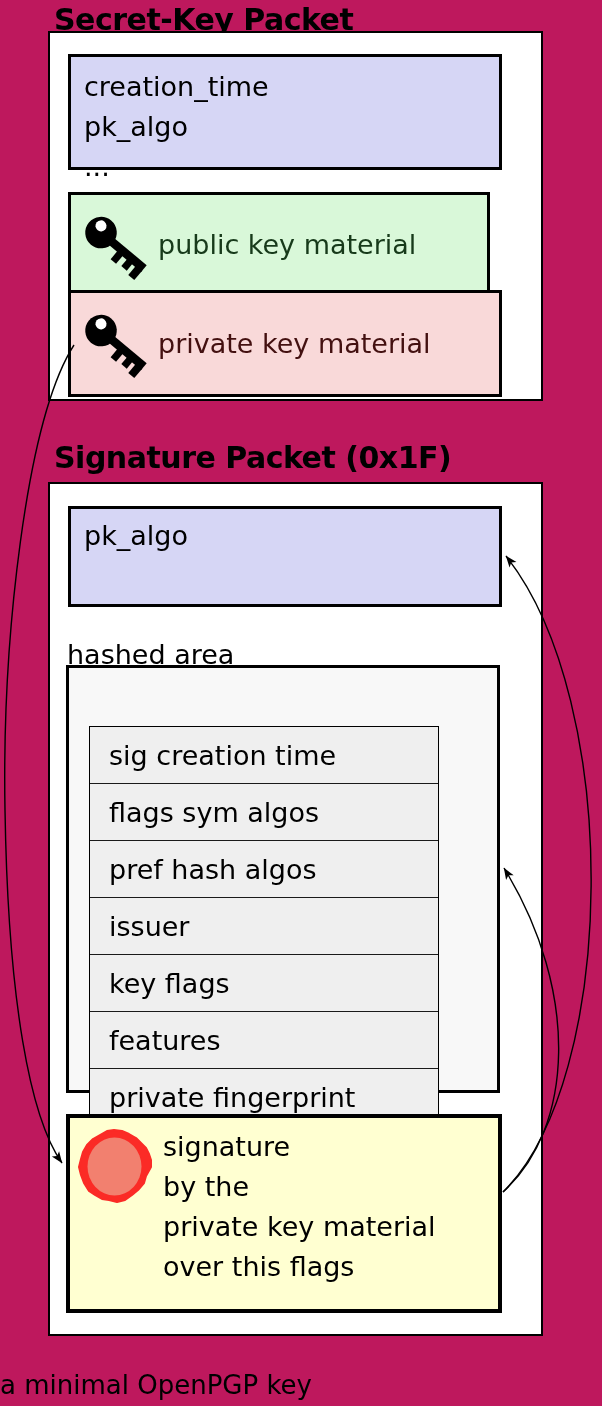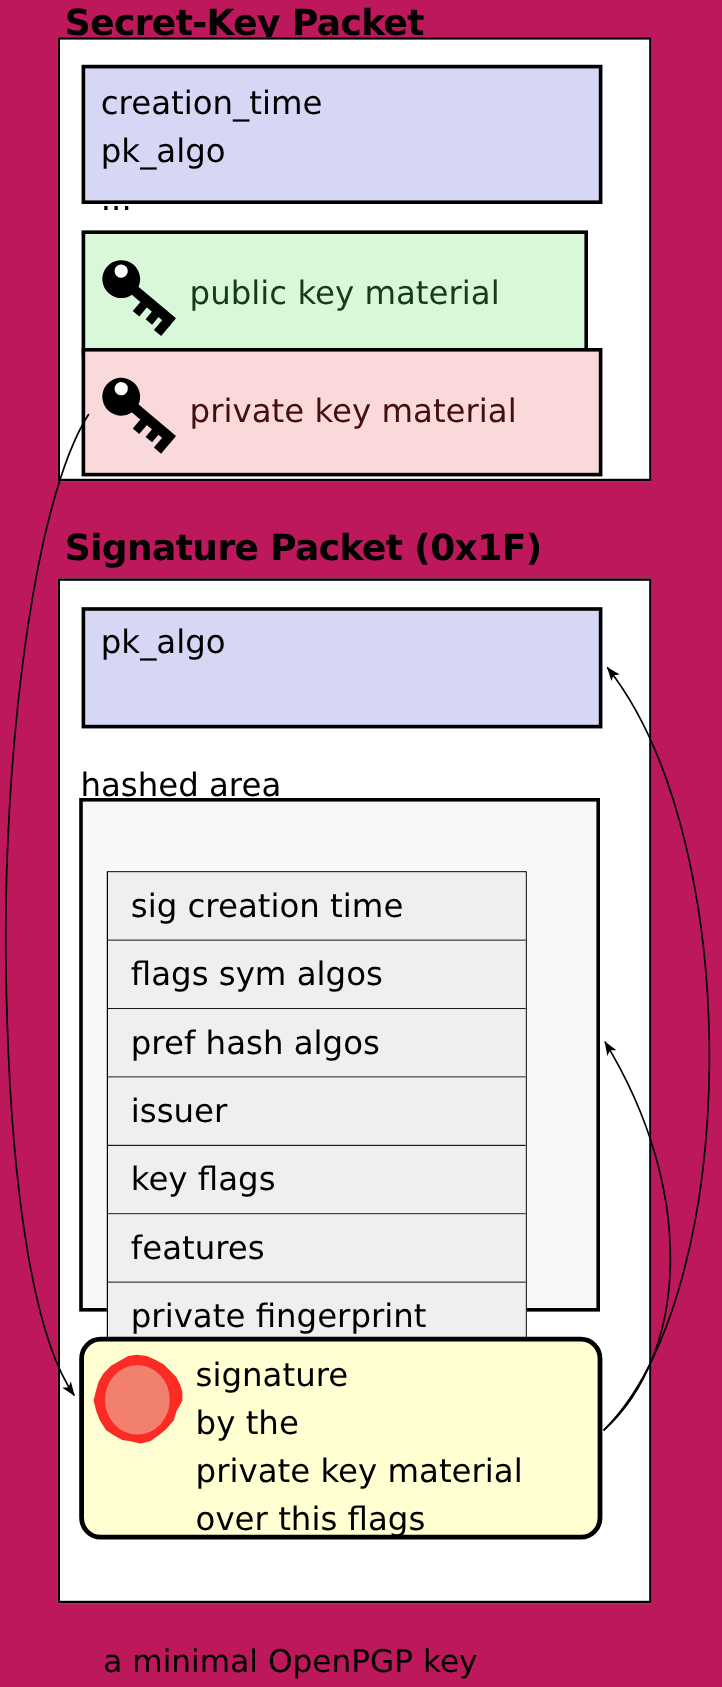--- a/index.html
+++ b/index.html
@@ -47,21 +47,21 @@
   .subpacket-row:not(:last-child){border-bottom:1.6px solid #1a1a1a;}
   .signature-box{
     position:absolute;border:4px solid #000;background:var(--yellow-bg);
   }
   .signature-text{
     position:absolute;left:93px;top:9px;font-size:27px;line-height:40px;
   }
   .signature-text .line{display:block;white-space:nowrap;}
   .seal{position:absolute;left:7px;top:9px;}
   .caption{
-    position:absolute;left:0;top:1370px;width:484px;text-align:center;
+    position:absolute;left:0;top:1370px;width:484px;
     font-size:26px;white-space:nowrap;
   }
   .arrows{position:absolute;left:0;top:0;z-index:5;pointer-events:none;}
 </style>
 </head>
 <body>
 
 <div class="page">
 
   <div class="abs packet-title" style="left:54px;top:2px;">Secret-Key Packet</div>
@@ -117,21 +117,21 @@
   <div class="subpacket-table" style="left:89px;top:678px;width:350px;height:400px;margin-top:48px;">
     <div class="subpacket-row">sig creation time</div>
     <div class="subpacket-row">flags sym algos</div>
     <div class="subpacket-row">pref hash algos</div>
     <div class="subpacket-row">issuer</div>
     <div class="subpacket-row">key flags</div>
     <div class="subpacket-row">features</div>
     <div class="subpacket-row">private fingerprint</div>
   </div>
 
-  <div class="signature-box" style="left:66px;top:1114px;width:436px;height:169px;border-radius:18px;">
+  <div class="signature-box" style="left:66px;top:1114px;width:436px;height:199px;">
     <svg class="seal" width="76" height="80" viewBox="0 0 76 80">
       <path d="M74,40 L69,49 L67,56 L61,63 L55,68 L48,73 L40,75 L32,73 L25,72
                L18,68 L12,64 L7,56 L4,48 L2,40 L4,32 L6,25 L10,18 L16,12 L23,8
                L30,4 L37,3 L45,4 L52,7 L59,11 L64,16 L69,21 L72,27 L74,33 Z" fill="var(--seal-ring)" stroke="var(--seal-ring)" stroke-width="2" stroke-linejoin="round"></path>
       <ellipse cx="37.5" cy="39.5" rx="27" ry="29" fill="var(--seal-fill)"></ellipse>
     </svg>
     <div class="signature-text">
       <span class="line">signature</span>
       <span class="line">by the</span>
       <span class="line">private key material</span>

